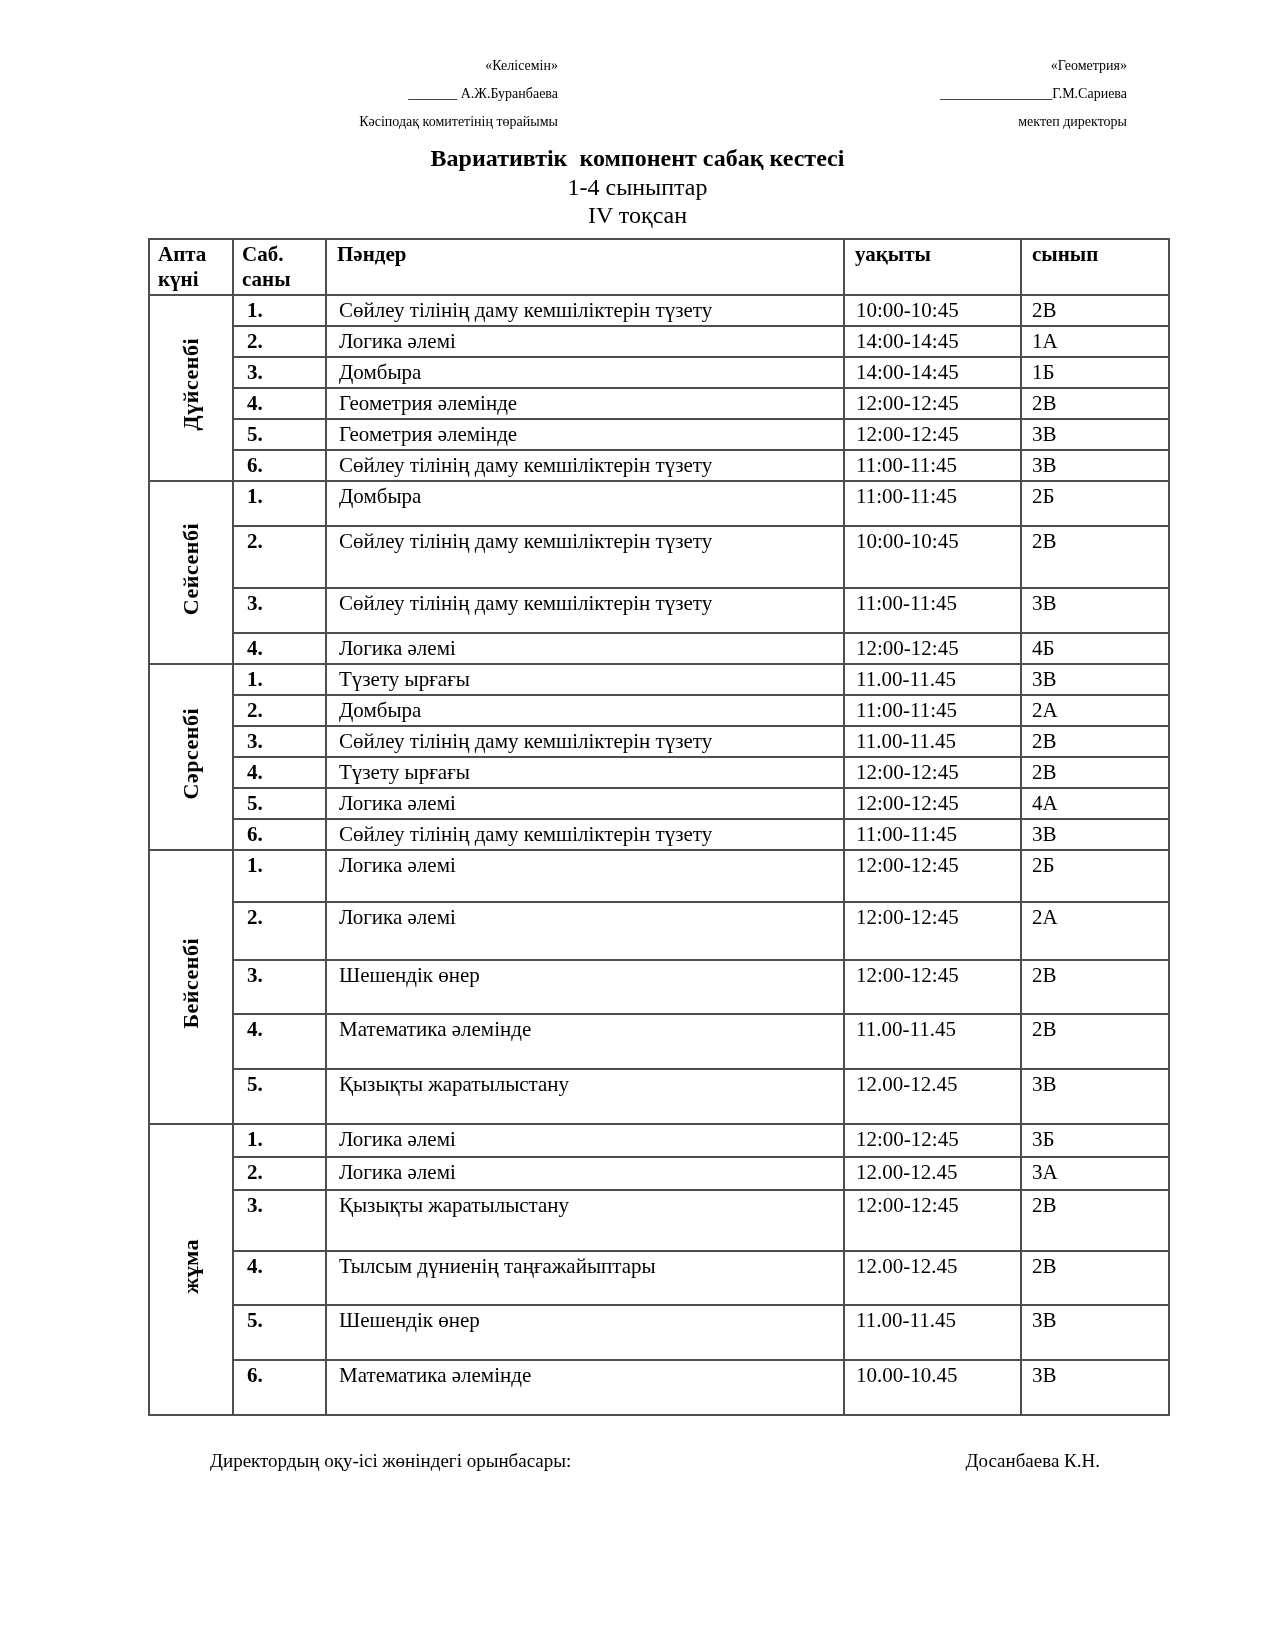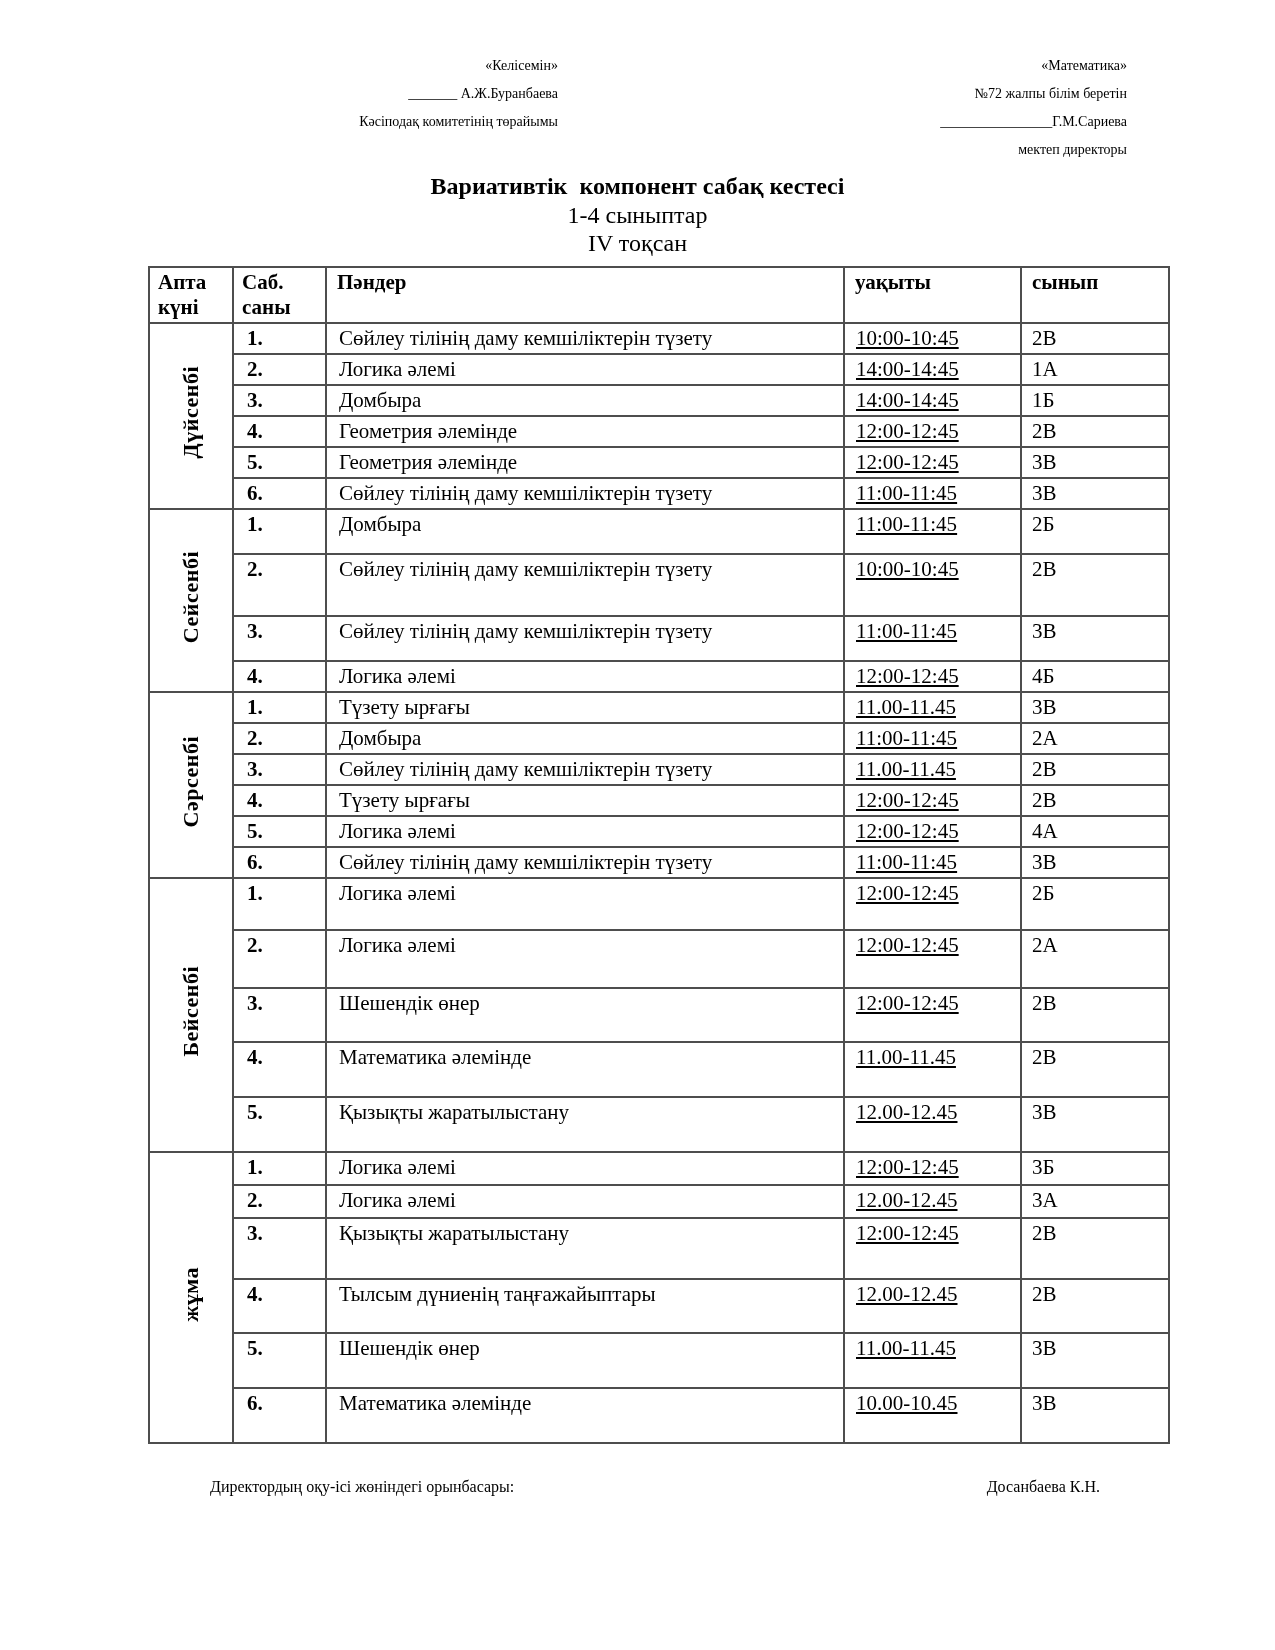--- a/index.html
+++ b/index.html
@@ -39,21 +39,21 @@
   .schedule th, .schedule td {
     border: 2px solid #4e4e4e;
     vertical-align: top;
     padding: 2px 4px 2px 10px;
     overflow: hidden;
   }
   .schedule th { font-weight: 700; text-align: left; }
   .schedule th.h-day, .schedule th.h-num { padding-left: 8px; }
   td.num  { font-weight: 700; padding-left: 13px; }
   td.subj { padding-left: 12px; border-radius: 9px; }
-  td.time { padding-left: 11px; text-decoration: underline; }
+  td.time { padding-left: 11px; }
   td.cls  { }
   td.day  {
     vertical-align: middle;
     text-align: center;
     padding: 2px;
   }
   .vtext {
     display: inline-block;
     writing-mode: vertical-rl;
     transform: rotate(180deg);
@@ -61,38 +61,37 @@
     font-size: 22px;
     letter-spacing: 0.5px;
     white-space: nowrap;
   }
 
   
   .footer-line {
     display: flex;
     justify-content: space-between;
     margin: 34px 175px 0 210px;
-    font-size: 16px;
+    font-size: 19px;
     gap: 8px;
   }
 </style>
 </head>
 <body>
 
 <div class="sheet">
 
   <div class="approvals">
     <div class="approval-block left">
       <div>«Келісемін»</div>
       <div>_______ А.Ж.Буранбаева</div>
       <div>Кәсіподақ комитетінің төрайымы</div>
     </div>
     <div class="approval-block right">
-      <div>«Математика»</div>
-      <div>№72 жалпы білім беретін</div>
+      <div>«Геометрия»</div>
       <div>________________Г.М.Сариева</div>
       <div>мектеп директоры</div>
     </div>
   </div>
 
   <div class="title-block">
     <div class="title-main">Вариативтік  компонент сабақ кестесі</div>
     <div>1-4 сыныптар</div>
     <div>IV тоқсан</div>
   </div>

